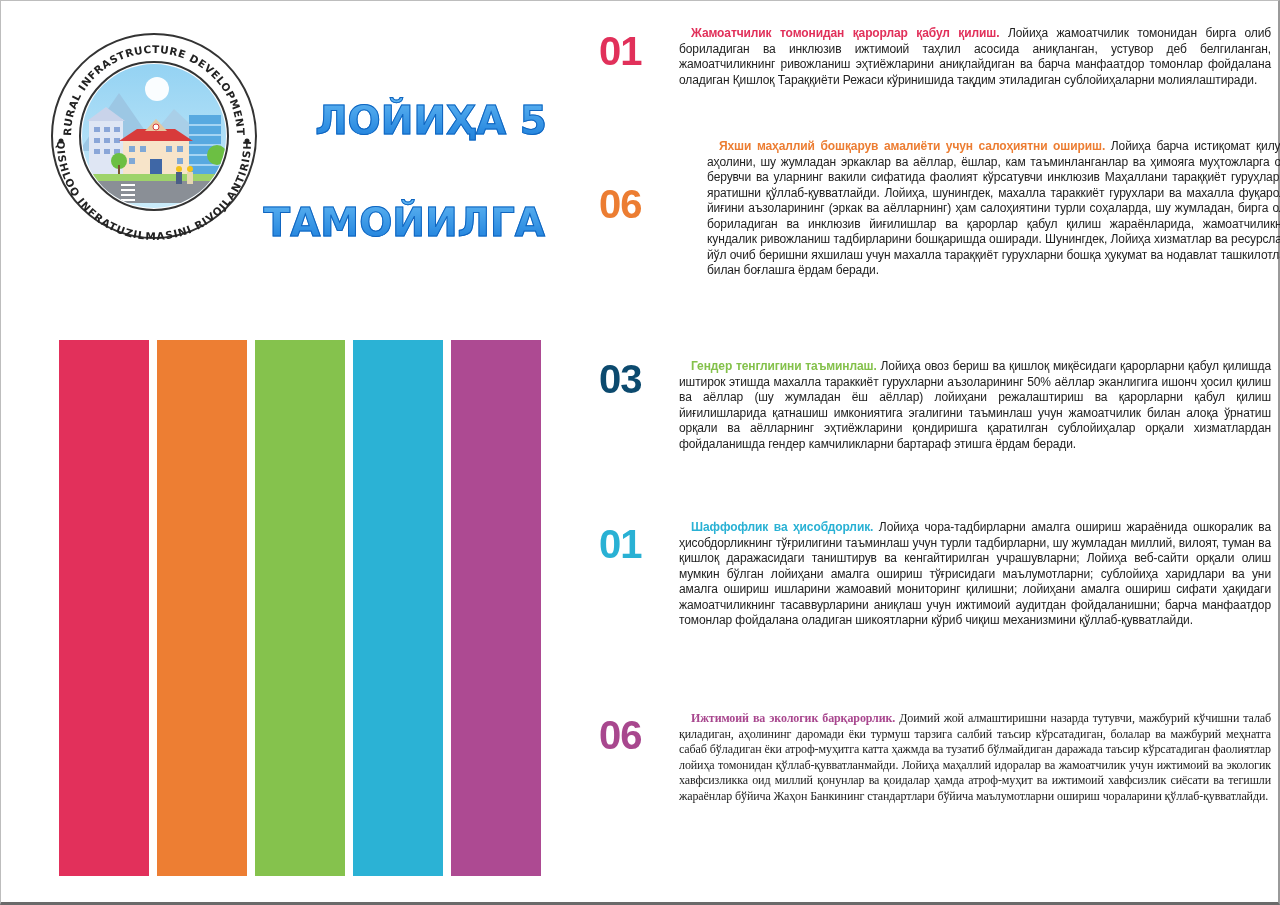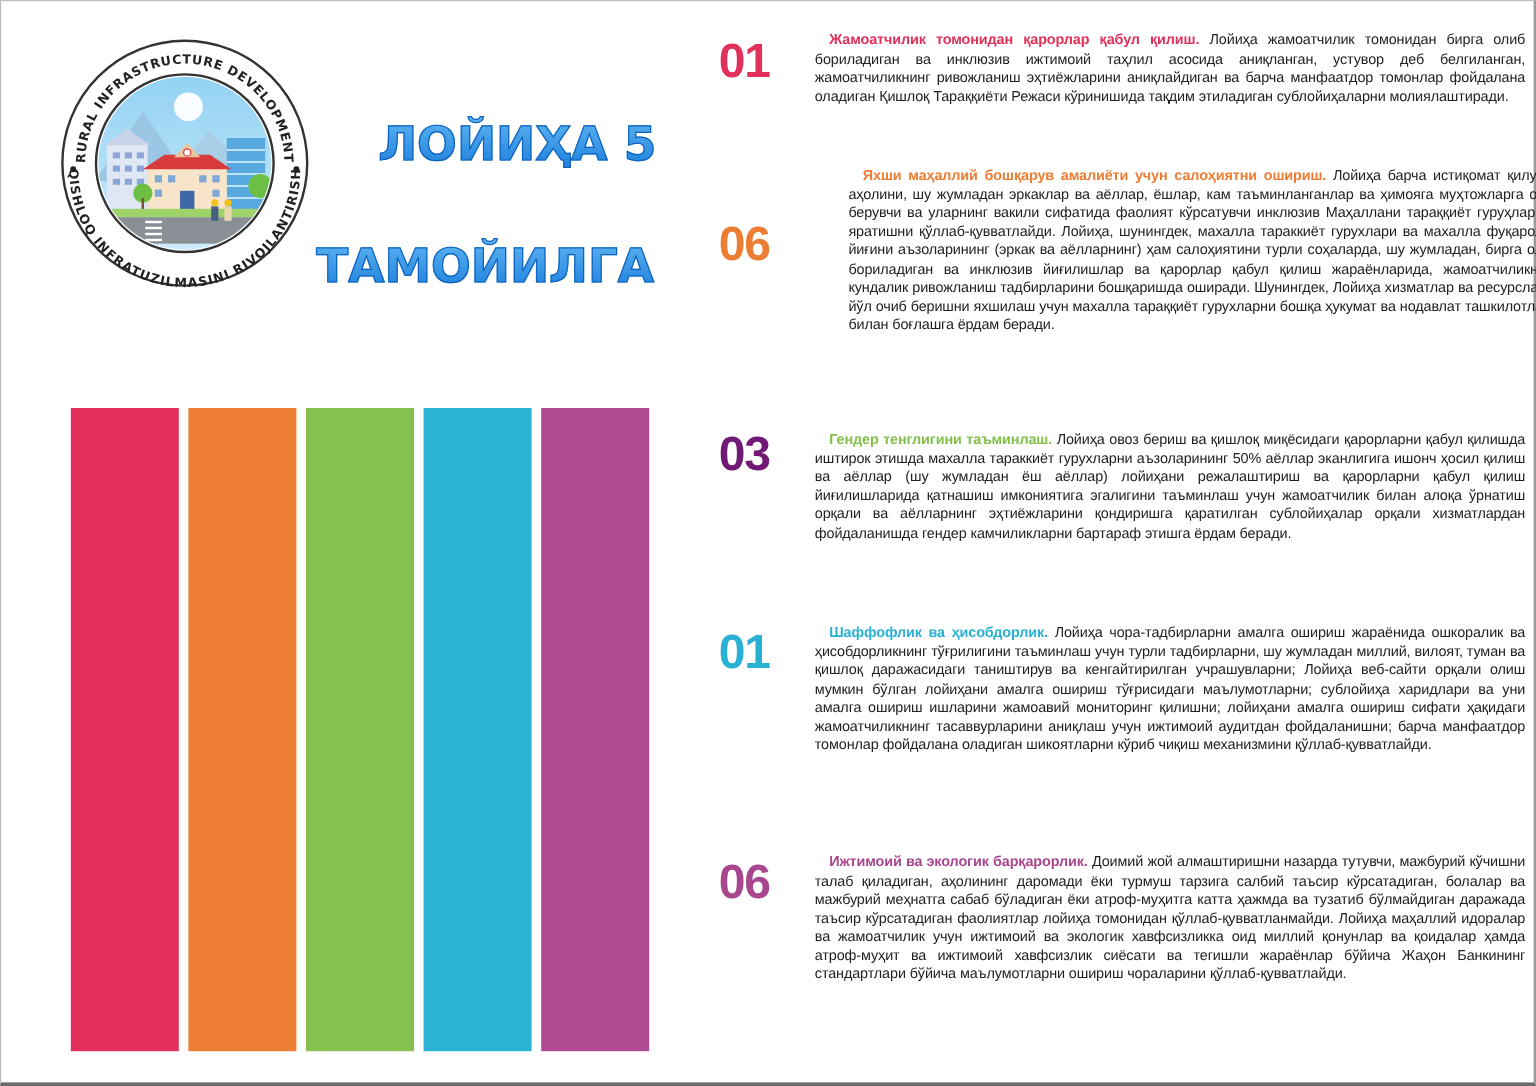--- a/index.html
+++ b/index.html
@@ -192,33 +192,33 @@
   </div>
 
   <div class="principle" style="top:128px;">
     <div class="num" style="color:#ec7d32; top:47px;">06</div>
     <div class="body" style="top:10px;margin-left:28px;">
       <span class="heading" style="color:#ec7d32;">Яхши маҳаллий бошқарув амалиёти учун салоҳиятни ошириш.</span><span> Лойиҳа барча истиқомат қилувчи аҳолини, шу жумладан эркаклар ва аёллар, ёшлар, кам таъминланганлар ва ҳимояга муҳтожларга овоз берувчи ва уларнинг вакили сифатида фаолият кўрсатувчи инклюзив Маҳаллани тараққиёт гуруҳларини яратишни қўллаб-қувватлайди. Лойиҳа, шунингдек, махалла тараккиёт гурухлари ва махалла фуқаролар йиғини аъзоларининг (эркак ва аёлларнинг) ҳам салоҳиятини турли соҳаларда, шу жумладан, бирга олиб бориладиган ва инклюзив йиғилишлар ва қарорлар қабул қилиш жараёнларида, жамоатчиликнинг кундалик ривожланиш тадбирларини бошқаришда оширади. Шунингдек, Лойиҳа хизматлар ва ресурсларга йўл очиб беришни яхшилаш учун махалла тараққиёт гурухларни бошқа ҳукумат ва нодавлат ташкилотлари билан боғлашга ёрдам беради.</span>
     </div>
   </div>
 
   <div class="principle" style="top:350px;">
-    <div class="num" style="color:#701a75;">03</div>
+    <div class="num" style="color:#0c4a6e;">03</div>
     <div class="body" style="top:8px;">
       <span class="heading" style="color:#84c14b;">Гендер тенглигини таъминлаш.</span><span> Лойиҳа овоз бериш ва қишлоқ миқёсидаги қарорларни қабул қилишда иштирок этишда махалла тараккиёт гурухларни аъзоларининг 50% аёллар эканлигига ишонч ҳосил қилиш ва аёллар  (шу жумладан ёш аёллар) лойиҳани режалаштириш ва қарорларни қабул қилиш йиғилишларида қатнашиш имкониятига эгалигини таъминлаш учун жамоатчилик билан алоқа ўрнатиш орқали ва аёлларнинг эҳтиёжларини қондиришга қаратилган сублойиҳалар орқали хизматлардан фойдаланишда гендер камчиликларни бартараф этишга ёрдам беради.</span>
     </div>
   </div>
 
   <div class="principle" style="top:515px;">
     <div class="num" style="color:#29b1d4;">01</div>
     <div class="body" style="top:4px;">
       <span class="heading" style="color:#29b1d4;">Шаффофлик ва ҳисобдорлик.</span><span> Лойиҳа чора-тадбирларни амалга ошириш жараёнида ошкоралик ва ҳисобдорликнинг тўғрилигини таъминлаш учун турли тадбирларни, шу жумладан миллий, вилоят, туман ва қишлоқ даражасидаги таништирув ва кенгайтирилган учрашувларни; Лойиҳа веб-сайти орқали олиш мумкин бўлган лойиҳани амалга ошириш тўғрисидаги маълумотларни; сублойиҳа харидлари  ва уни амалга ошириш ишларини жамоавий мониторинг қилишни; лойиҳани амалга ошириш сифати ҳақидаги жамоатчиликнинг тасаввурларини аниқлаш учун ижтимоий аудитдан фойдаланишни; барча манфаатдор томонлар фойдалана оладиган шикоятларни кўриб чиқиш механизмини қўллаб-қувватлайди.</span>
     </div>
   </div>
 
   <div class="principle" style="top:706px;">
     <div class="num" style="color:#a8478e;">06</div>
-    <div class="body" style="top:4px;">
+    <div class="body" style="top:4px;font-family:Liberation Serif, serif;">
       <span class="heading" style="color:#a8478e;">Ижтимоий ва экологик барқарорлик.</span><span> Доимий жой алмаштиришни назарда тутувчи, мажбурий кўчишни талаб қиладиган, аҳолининг даромади ёки турмуш тарзига салбий таъсир кўрсатадиган, болалар ва мажбурий меҳнатга сабаб бўладиган ёки атроф-муҳитга катта ҳажмда ва тузатиб бўлмайдиган даражада таъсир кўрсатадиган фаолиятлар лойиҳа томонидан қўллаб-қувватланмайди. Лойиҳа маҳаллий идоралар ва жамоатчилик учун ижтимоий ва экологик хавфсизликка оид миллий қонунлар ва қоидалар ҳамда атроф-муҳит ва ижтимоий хавфсизлик сиёсати ва тегишли жараёнлар бўйича Жаҳон Банкининг стандартлари бўйича маълумотларни ошириш чораларини қўллаб-қувватлайди.</span>
     </div>
   </div>
 
 </div>
 
 </body></html>

